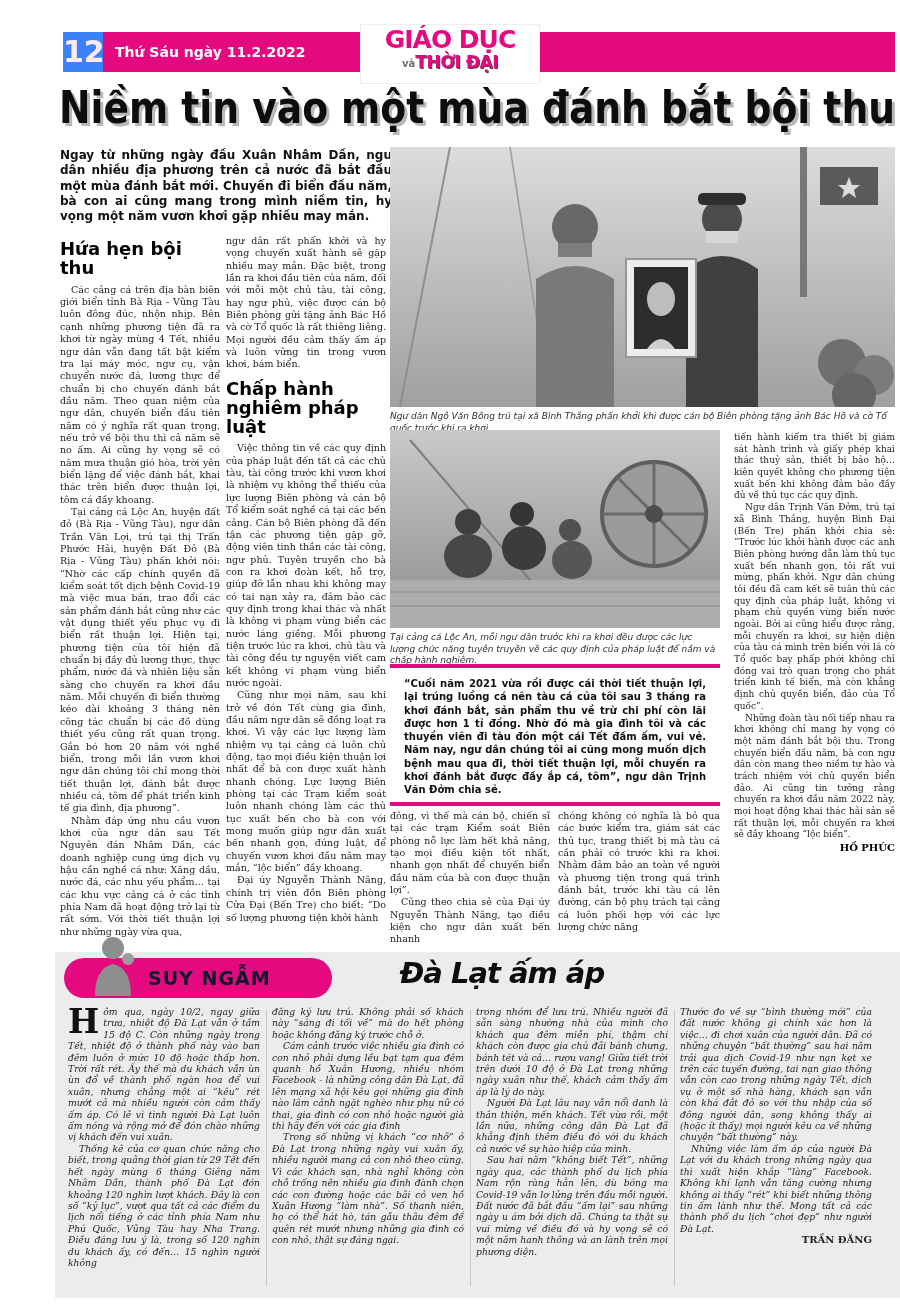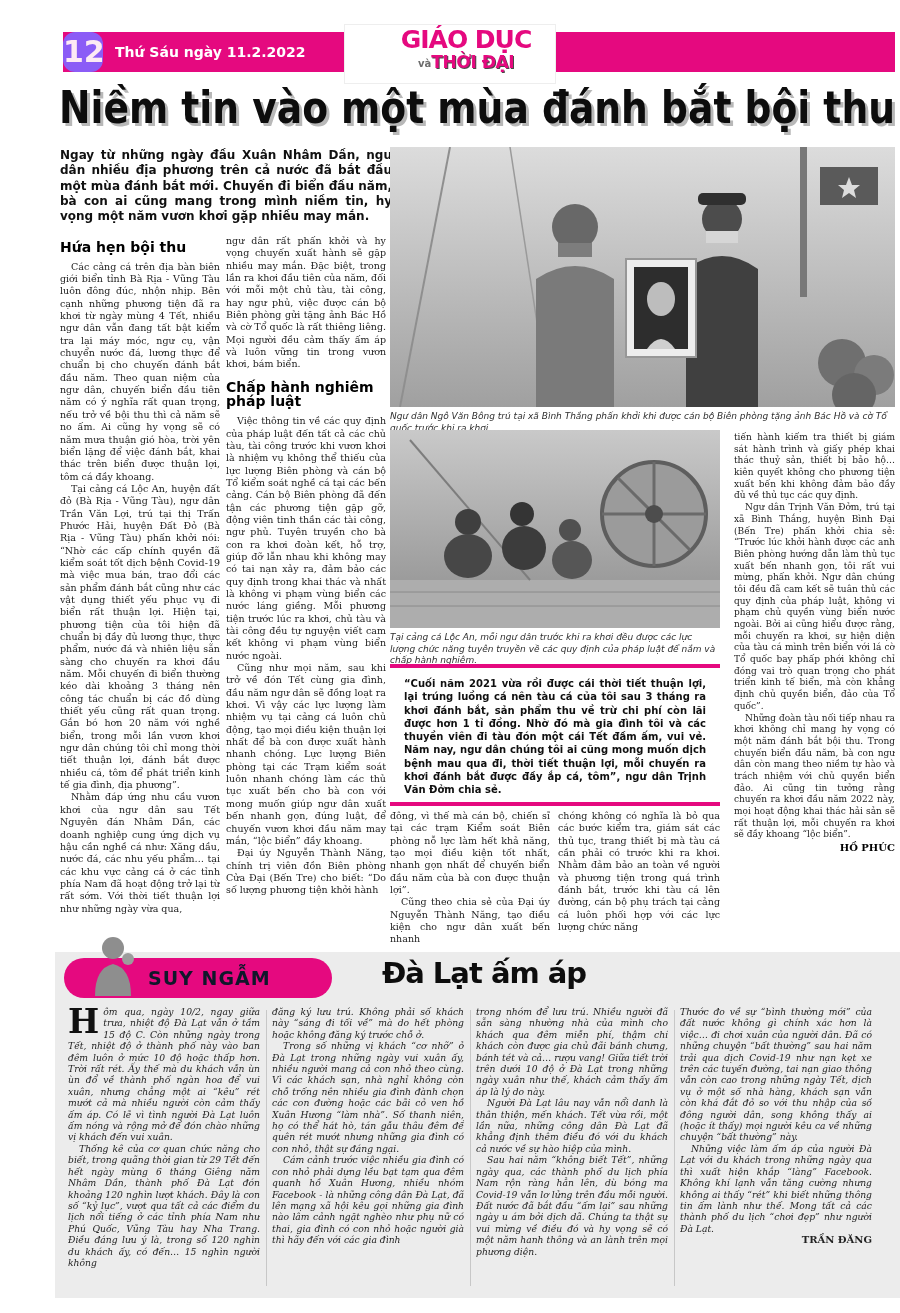--- a/index.html
+++ b/index.html
@@ -1,64 +1,64 @@
 <!DOCTYPE html>
 <html><head>
 <meta charset="utf-8">
 <style>
   html,body{margin:0;padding:0;}
   body{width:900px;height:1313px;background:#fff;position:relative;
        font-family:"DejaVu Sans",sans-serif;color:#1c1c1c;}
 
   
   .topbar{position:absolute;left:63px;top:32px;width:832px;height:40px;background:#e5097f;}
-  .pagenum{position:absolute;left:0;top:0;width:40px;height:40px;background:#8b5cf6;
-           color:#fdeaf4;font-size:30px;font-weight:bold;text-align:right;line-height:40px;border-radius:12px;}
+  .pagenum{position:absolute;left:0;top:0;width:40px;height:40px;background:#3b82f6;
+           color:#fdeaf4;font-size:30px;font-weight:bold;text-align:right;line-height:40px;}
   .issuedate{position:absolute;left:52px;top:0;line-height:40px;color:#fff;font-weight:bold;font-size:14px;}
   .sectionlbl{position:absolute;right:14px;top:0;line-height:40px;color:#fff;font-weight:bold;font-size:17px;}
   .logo{position:absolute;left:50%;transform:translateX(-50%);top:25px;width:178px;height:58px;
-        background:#fff;text-align:center;z-index:3;box-shadow:0 0 0 1px #eee;padding-left:32px;}
+        background:#fff;text-align:center;z-index:3;box-shadow:0 0 0 1px #eee;}
   .logo .l1{font-size:25px;font-weight:bold;color:#e5097f;line-height:30px;letter-spacing:-1px;}
   .logo .l2{margin-top:-3px;line-height:20px;}
   .logo .l2 .sm{font-size:10px;font-weight:bold;color:#6d6d6d;vertical-align:middle;}
   .logo .l2 .big{font-size:17px;font-weight:bold;color:#e5097f;text-shadow:1px 1px 0 #4a4a4a;letter-spacing:-0.5px;}
 
   
   .headline-wrap{position:absolute;left:58px;top:78px;width:842px;height:60px;}
   .lead{position:absolute;left:60px;top:148px;width:332px;font-weight:bold;font-size:12px;
         line-height:1.28;text-align:justify;color:#111;}
 
   
   .bodycol{position:absolute;font-family:"DejaVu Serif",serif;font-size:9.5px;line-height:1.3;
            text-align:justify;color:#1b1b1b;overflow:hidden;}
   .bodycol p{margin:0;text-indent:11px;}
   .bodycol p.ni{text-indent:0;}
-  .subhead{font-family:"DejaVu Sans",sans-serif;font-weight:bold;font-size:14px;line-height:1.05;
+  .subhead{font-family:"DejaVu Sans",sans-serif;font-weight:bold;font-size:18px;line-height:1.05;
            margin:0 0 6px;color:#000;text-align:left;}
   .byline{font-family:"DejaVu Serif",serif;font-weight:bold;font-size:10px;text-align:right;
           margin-top:5px;text-indent:0;color:#000;}
 
   
   .photo{position:absolute;overflow:hidden;background:#c4c4c4;}
   .caption{position:absolute;font-size:9px;font-style:italic;color:#2e2e2e;line-height:1.3;text-align:left;}
 
   
   .pullquote{position:absolute;left:390px;top:664px;width:330px;height:142px;box-sizing:border-box;
              border-top:4px solid #e5097f;border-bottom:4px solid #e5097f;padding:9px 14px 22px;
              font-weight:bold;font-size:10px;line-height:1.33;text-align:justify;color:#101010;overflow:hidden;}
 
   
   .oppanel{position:absolute;left:55px;top:952px;width:845px;height:346px;background:#ececec;}
   .ribbon{position:absolute;left:64px;top:958px;width:268px;height:40px;background:#e5097f;
           border-radius:21px;z-index:2;}
   .ribbon .txt{position:absolute;left:84px;top:0;line-height:40px;color:#0f172a;font-weight:bold;
                font-size:19px;letter-spacing:1px;}
   .thinker{position:absolute;left:86px;top:934px;z-index:3;}
-  .optitle{position:absolute;left:334px;top:956px;width:300px;text-align:center;font-size:29px;
-           font-weight:bold;color:#0d0d0d;letter-spacing:-1px;}
+  .optitle{position:absolute;left:352px;top:956px;width:300px;text-align:center;font-size:29px;
+           font-weight:bold;color:#0d0d0d;letter-spacing:-1px;font-style:italic;}
   .opcol{position:absolute;top:1006px;height:284px;width:192px;font-family:"DejaVu Serif",serif;
          font-style:italic;font-size:9.2px;line-height:1.24;text-align:justify;color:#222;overflow:hidden;}
   .opcol p{margin:0;text-indent:11px;}
   .opcol p.ni{text-indent:0;}
   .dropcap{float:left;font-size:33px;line-height:0.85;padding:2px 4px 0 0;font-weight:bold;
            font-style:normal;color:#111;}
   .opby{font-style:normal;font-weight:bold;font-family:"DejaVu Serif",serif;font-size:10px;
         text-align:right;margin-top:4px;}
   .vrule{position:absolute;top:1010px;height:276px;width:1px;background:#c7c7c7;}
 </style>
@@ -189,22 +189,22 @@
   </svg>
 </div>
 <div class="optitle">Đà Lạt ấm áp</div>
 
 <div class="opcol" style="left:68px;">
   <p class="ni"><span class="dropcap">H</span><span>ôm qua, ngày 10/2, ngay giữa trưa, nhiệt độ Đà Lạt vẫn ở tầm 15 độ C. Còn những ngày trong Tết, nhiệt độ ở thành phố này vào ban đêm luôn ở mức 10 độ hoặc thấp hơn. Trời rất rét. Ấy thế mà du khách vẫn ùn ùn đổ về thành phố ngàn hoa để vui xuân, nhưng chẳng một ai “kêu” rét mướt cả mà nhiều người còn cảm thấy ấm áp. Có lẽ vì tình người Đà Lạt luôn ấm nóng và rộng mở để đón chào những vị khách đến vui xuân.</span></p>
   <p>Thống kê của cơ quan chức năng cho biết, trong quãng thời gian từ 29 Tết đến hết ngày mùng 6 tháng Giêng năm Nhâm Dần, thành phố Đà Lạt đón khoảng 120 nghìn lượt khách. Đây là con số “kỷ lục”, vượt qua tất cả các điểm du lịch nổi tiếng ở các tỉnh phía Nam như Phú Quốc, Vũng Tàu hay Nha Trang. Điều đáng lưu ý là, trong số 120 nghìn du khách ấy, có đến… 15 nghìn người không</p>
 </div>
 <div class="opcol" style="left:272px;">
   <p class="ni">đăng ký lưu trú. Không phải số khách này “sáng đi tối về” mà do hết phòng hoặc không đăng ký trước chỗ ở.</p>
+  <p>Cám cảnh trước việc nhiều gia đình có con nhỏ phải dựng lều bạt tạm qua đêm quanh hồ Xuân Hương, nhiều nhóm Facebook - là những công dân Đà Lạt, đã lên mạng xã hội kêu gọi những gia đình nào lâm cảnh ngặt nghèo như phụ nữ có thai, gia đình có con nhỏ hoặc người già thì hãy đến với các gia đình</p>
   <p>Trong số những vị khách “cơ nhỡ” ở Đà Lạt trong những ngày vui xuân ấy, nhiều người mang cả con nhỏ theo cùng. Vì các khách sạn, nhà nghỉ không còn chỗ trống nên nhiều gia đình đành chọn các con đường hoặc các bãi cỏ ven hồ Xuân Hương “làm nhà”. Số thanh niên, họ có thể hát hò, tán gẫu thâu đêm để quên rét mướt nhưng những gia đình có con nhỏ, thật sự đáng ngại.</p>
-  <p>Cám cảnh trước việc nhiều gia đình có con nhỏ phải dựng lều bạt tạm qua đêm quanh hồ Xuân Hương, nhiều nhóm Facebook - là những công dân Đà Lạt, đã lên mạng xã hội kêu gọi những gia đình nào lâm cảnh ngặt nghèo như phụ nữ có thai, gia đình có con nhỏ hoặc người già thì hãy đến với các gia đình</p>
 </div>
 <div class="opcol" style="left:476px;">
   <p class="ni">trong nhóm để lưu trú. Nhiều người đã sẵn sàng nhường nhà của mình cho khách qua đêm miễn phí, thậm chí khách còn được gia chủ đãi bánh chưng, bánh tét và cả… rượu vang! Giữa tiết trời trên dưới 10 độ ở Đà Lạt trong những ngày xuân như thế, khách cảm thấy ấm áp là lý do này.</p>
   <p>Người Đà Lạt lâu nay vẫn nổi danh là thân thiện, mến khách. Tết vừa rồi, một lần nữa, những công dân Đà Lạt đã khẳng định thêm điều đó với du khách cả nước về sự hào hiệp của mình.</p>
   <p>Sau hai năm “không biết Tết”, những ngày qua, các thành phố du lịch phía Nam rộn ràng hẳn lên, dù bóng ma Covid-19 vẫn lơ lửng trên đầu mỗi người. Đất nước đã bắt đầu “ấm lại” sau những ngày u ám bởi dịch dã. Chúng ta thật sự vui mừng về điều đó và hy vọng sẽ có một năm hanh thông và an lành trên mọi phương diện.</p>
 </div>
 <div class="opcol" style="left:680px;">
   <p class="ni">Thước đo về sự “bình thường mới” của đất nước không gì chính xác hơn là việc… đi chơi xuân của người dân. Đã có những chuyện “bất thường” sau hai năm trải qua dịch Covid-19 như nạn kẹt xe trên các tuyến đường, tai nạn giao thông vẫn còn cao trong những ngày Tết, dịch vụ ở một số nhà hàng, khách sạn vẫn còn khá đắt đỏ so với thu nhập của số đông người dân, song không thấy ai (hoặc ít thấy) mọi người kêu ca về những chuyện “bất thường” này.</p>
   <p>Những việc làm ấm áp của người Đà Lạt với du khách trong những ngày qua thì xuất hiện khắp “làng” Facebook. Không khí lạnh vẫn tăng cường nhưng không ai thấy “rét” khi biết những thông tin ấm lành như thế. Mong tất cả các thành phố du lịch “chơi đẹp” như người Đà Lạt.</p>
   <p class="opby">TRẦN ĐĂNG</p>

